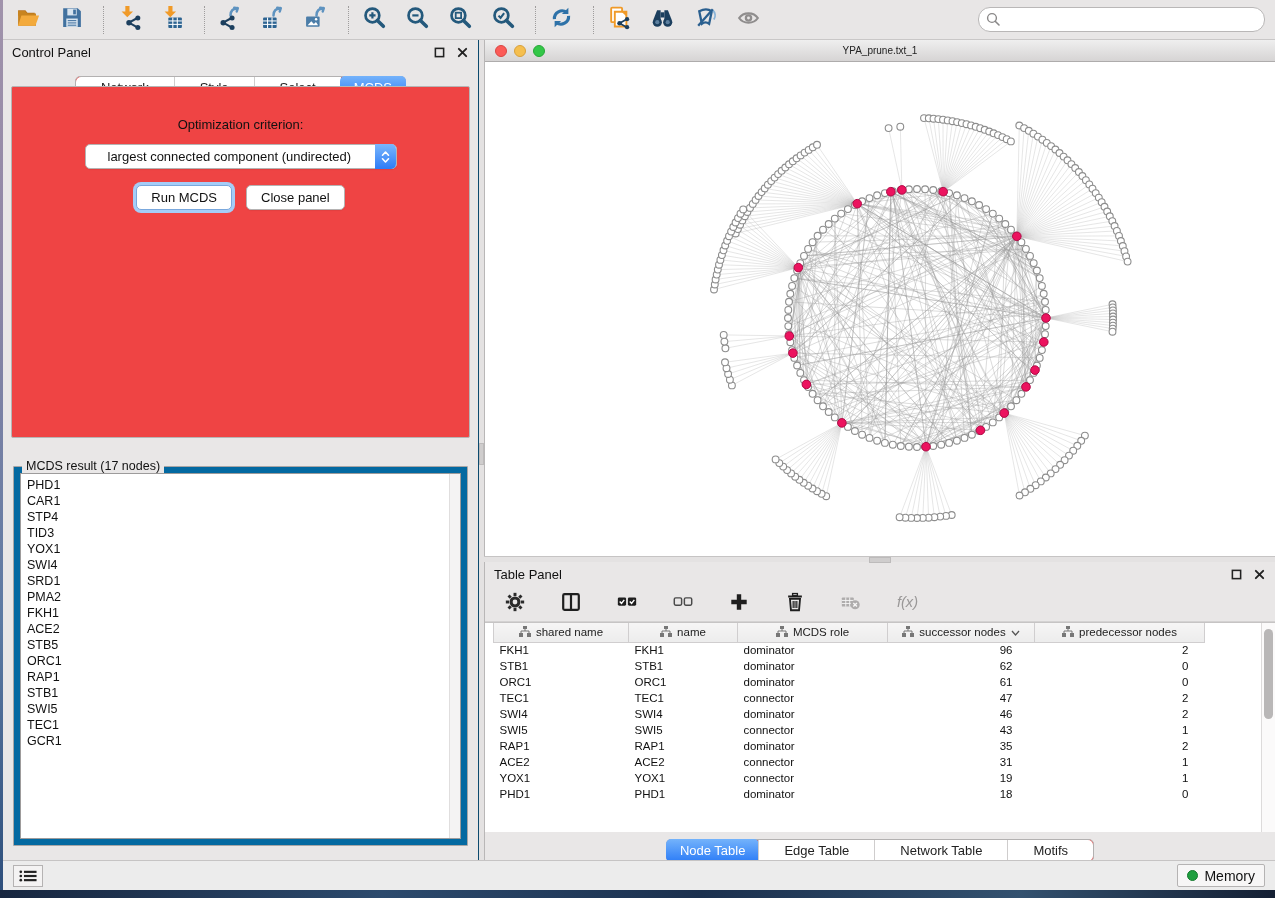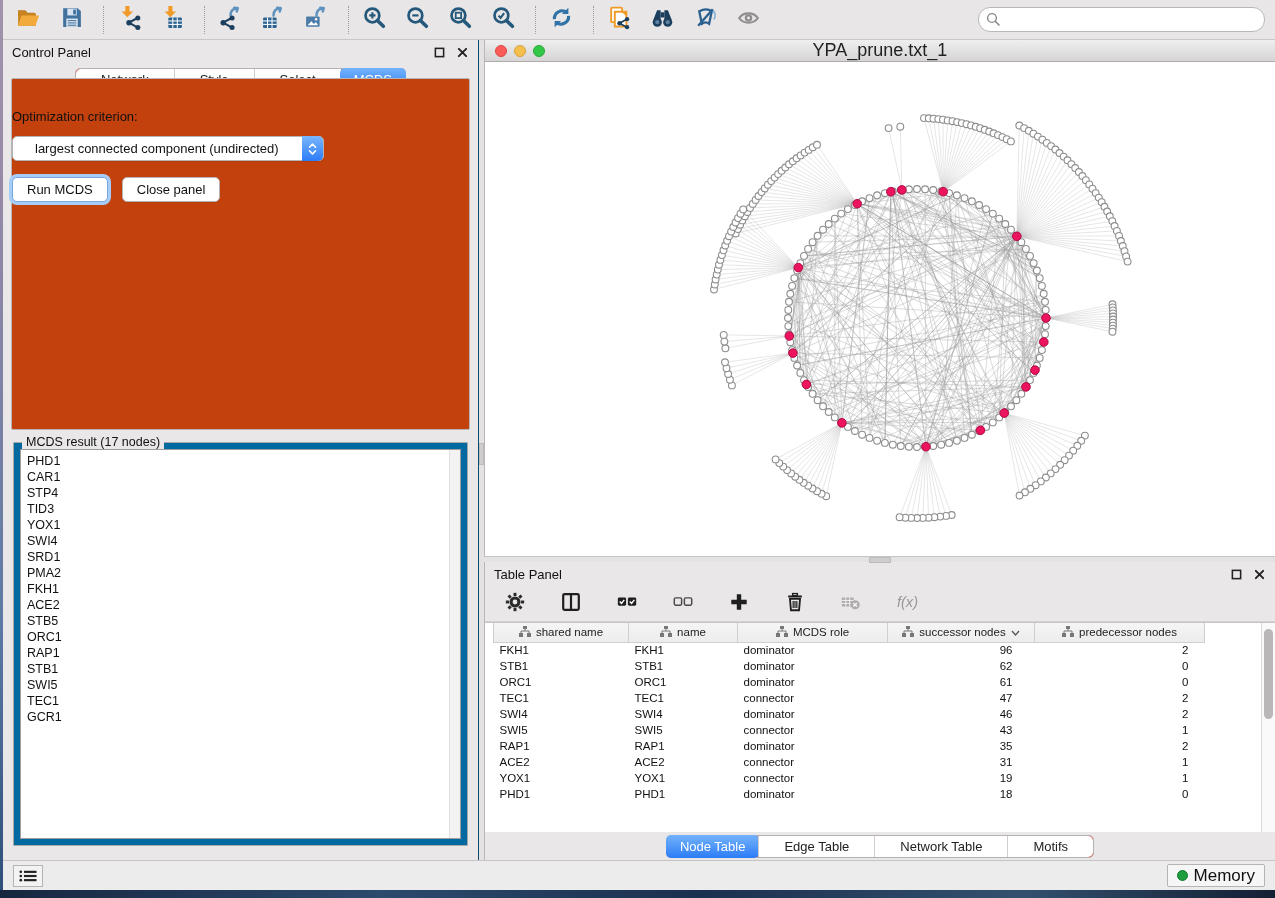--- a/index.html
+++ b/index.html
@@ -24,28 +24,28 @@
   
   #main{flex:1;display:flex;min-height:0;}
   #control-panel{width:476px;flex:none;background:#e9e7e7;display:flex;flex-direction:column;border-right:1px solid #0c4a6e;}
   .panel-head{height:24px;display:flex;align-items:center;padding:0 9px;flex:none;}
   .panel-title{font-size:13px;color:#111;}
   .panel-head .spacer{flex:1;}
   .winbtn{width:14px;height:14px;margin-left:9px;display:flex;align-items:center;justify-content:center;cursor:pointer;}
   .winbtn svg{width:11px;height:11px;}
 
   .tabs-row{display:flex;justify-content:center;flex:none;margin-top:4px;}
-  .seg{display:inline-flex;background:#ef4444;border:1px solid #b3b1b1;border-radius:5px;}
+  .seg{display:inline-flex;background:#ef4444;border:1px solid #b3b1b1;border-radius:5px;margin-top:8px;}
   .seg .tab{padding:3px 25px;font-size:13px;color:#222;background:#fff;border-left:1px solid #cfcdcd;cursor:pointer;white-space:nowrap;}
   .seg .tab:first-child{border-left:none;border-radius:5px 0 0 5px;}
   .seg .tab:last-child{border-radius:0 5px 5px 0;}
   .seg .tab.sel{background:linear-gradient(#74b3fb,#2c7cf7);color:#fff;border-radius:5px;margin:-1px;padding:4px 14px;border-left:none;}
 
-  #mcds-pane{margin:8px 8px 6px 8px;background:#c2410c;border:1px solid #b7b5b5;border-radius:2px;height:352px;flex:none;
-    display:flex;flex-direction:column;margin-top:-13px;padding-top:30px;}
+  #mcds-pane{margin:8px 8px 22px 8px;background:#ef4444;border:1px solid #b7b5b5;border-radius:2px;height:352px;flex:none;
+    display:flex;flex-direction:column;align-items:center;margin-top:-13px;padding-top:30px;}
   #opt-label{font-size:13px;color:#111;margin-bottom:12px;}
   .select{width:312px;height:25px;background:#fff;border:1px solid #b5b3b3;border-radius:5px;display:flex;align-items:center;
     font-size:13px;color:#111;padding-left:22px;position:relative;cursor:pointer;box-shadow:0 1px 1px rgba(0,0,0,.06);}
   .select .cap{position:absolute;right:0;top:-1px;bottom:-1px;width:21px;border-radius:0 5px 5px 0;
     background:linear-gradient(#7ab6fc,#2d7cf7);display:flex;flex-direction:column;align-items:center;justify-content:center;}
   .select .cap svg{width:9px;height:14px;}
   .btn-row{margin-top:16px;display:flex;gap:14px;}
   .pbtn{background:#fff;border:1px solid #b5b3b3;border-radius:5px;font-size:13px;color:#111;padding:4px 14px;cursor:pointer;
     box-shadow:0 1px 1px rgba(0,0,0,.06);}
   .pbtn.focused{box-shadow:0 0 0 3px #a5cdf7;border-color:#7aa8dd;}
@@ -65,21 +65,21 @@
 
   
   #net-window{height:516px;flex:none;display:flex;flex-direction:column;border-left:1px solid #b9b7b7;}
   #net-titlebar{height:22px;flex:none;background:linear-gradient(#efefef,#d6d4d4);border-bottom:1px solid #aeacac;
     display:flex;align-items:center;position:relative;}
   .traffic{display:flex;gap:7px;margin-left:10px;}
   .tl{width:12px;height:12px;border-radius:50%;cursor:pointer;}
   .tl.red{background:#fc5b57;border:1px solid #d94643;}
   .tl.yellow{background:#f5bf4f;border:1px solid #d8a13c;}
   .tl.green{background:#33c748;border:1px solid #27a839;}
-  #net-title{position:absolute;left:0;right:0;text-align:center;font-size:18px;color:#222;pointer-events:none;}
+  #net-title{position:absolute;left:0;right:0;text-align:center;font-size:10px;color:#222;pointer-events:none;}
   #net-canvas{flex:1;background:#fff;min-height:0;}
   #net-canvas svg{display:block;}
 
   .hsplit{height:6px;flex:none;background:#e4e2e2;border-top:1px solid #c6c4c4;position:relative;cursor:row-resize;}
   .hsplit .grip{position:absolute;left:50%;top:0;width:22px;height:6px;margin-left:-11px;background:#cfcdcd;border:1px solid #bdbbbb;}
 
   
   #table-panel{flex:1;display:flex;flex-direction:column;background:#e9e7e7;border-left:1px solid #b9b7b7;min-height:0;}
   #tp-toolbar{height:36px;flex:none;display:flex;align-items:center;padding:0 0 0 18px;gap:32px;border-bottom:1px solid #d4d2d2;}
   .tpbtn{width:24px;height:24px;display:flex;align-items:center;justify-content:center;cursor:pointer;}
@@ -98,21 +98,21 @@
   td.num2{text-align:right;padding-right:16px;}
   #tbl-scroll{width:14px;flex:none;background:#fbfafa;border-left:1px solid #dddbdb;position:relative;}
   #tbl-thumb{position:absolute;left:2px;right:2px;top:6px;height:90px;background:#b9b7b7;border-radius:5px;}
   #tp-tabs{height:28px;flex:none;display:flex;justify-content:center;align-items:center;}
 
   
   #statusbar{height:30px;flex:none;background:#ececec;border-top:1px solid #c6c4c4;display:flex;align-items:center;padding:0 10px;}
   #list-btn{width:30px;height:22px;border:1px solid #b5b3b3;background:#f4f3f3;display:flex;align-items:center;justify-content:center;cursor:pointer;}
   #list-btn svg{width:18px;height:14px;}
   #memory-btn{margin-left:auto;height:23px;border:1px solid #b5b3b3;background:#f7f6f6;border-radius:2px;
-    display:flex;align-items:center;gap:6px;padding:0 9px;font-size:17px;color:#111;cursor:pointer;}
+    display:flex;align-items:center;gap:6px;padding:0 9px;font-size:14px;color:#111;cursor:pointer;}
   #memory-dot{width:11px;height:11px;border-radius:50%;background:#1e9e3e;border:1px solid #157a2e;}
 </style>
 </head>
 <body>
 
 <div id="wallpaper-bottom"></div>
 <div id="wallpaper-left"></div>
 
 <div id="app">
 

